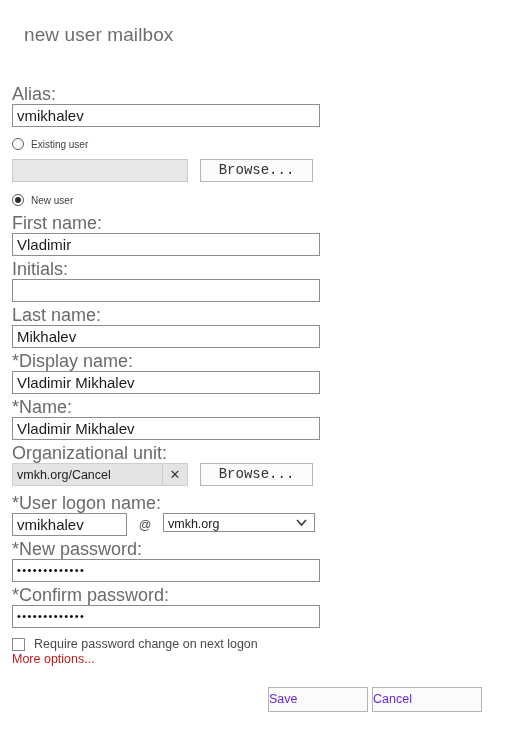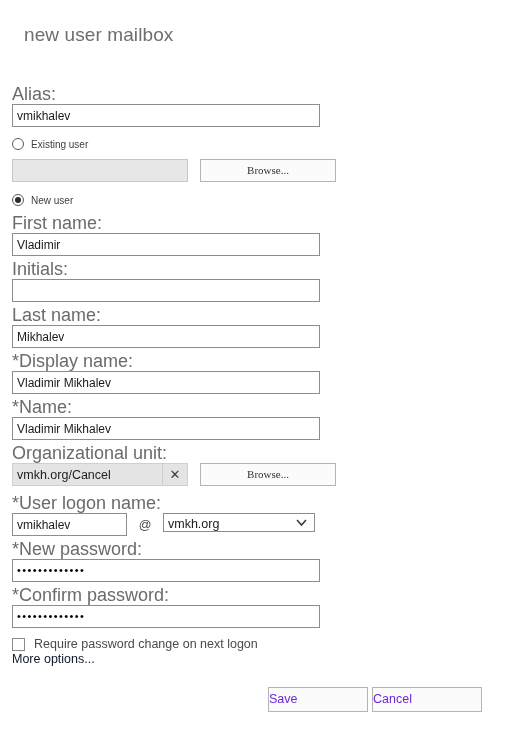--- a/index.html
+++ b/index.html
@@ -53,21 +53,21 @@
     white-space: nowrap;
   }
 
   .txt {
     box-sizing: border-box;
     width: 308px;
     height: 23px;
     border: 1px solid #8d8d8d;
     background: #ffffff;
     font-family: "Liberation Sans", sans-serif;
-    font-size: 12px;
+    font-size: 15px;
     color: #1a1a1a;
     padding: 0 4px;
     line-height: 21px;
     outline: none;
     display: block;
   }
   .txt::placeholder { color: #9a9a9a; }
 
   .row-gap { height: 8px; }
   .row-gap-sm { height: 5px; }
@@ -144,27 +144,27 @@
     align-items: center;
     justify-content: center;
     color: #3a3a3a;
     font-size: 13px;
     line-height: 1;
     cursor: pointer;
     background: #e4e4e4;
   }
   .btn-browse {
     box-sizing: border-box;
-    width: 136px;
+    width: 113px;
     height: 23px;
     margin-left: 12px;
     border: 1px solid #b4b4b4;
     background: #fbfbfb;
-    font-family: Liberation Serif, serif;
-    font-size: 11px;
+    font-family: Liberation Mono, monospace;
+    font-size: 14px;
     color: #333333;
     text-align: center;
     line-height: 21px;
     cursor: pointer;
   }
 
   
   .logon-row {
     display: flex;
     align-items: center;
@@ -235,21 +235,21 @@
     color: #4a4a4a;
     white-space: nowrap;
   }
 
   
   .more-options {
     position: absolute;
     left: 12px;
     top: 652px;
     font-size: 12.5px;
-    color: #0f172a;
+    color: #b91c1c;
     cursor: pointer;
     text-decoration: none;
     white-space: nowrap;
   }
 
   
   .footer {
     position: absolute;
     left: 0;
     top: 687px;

